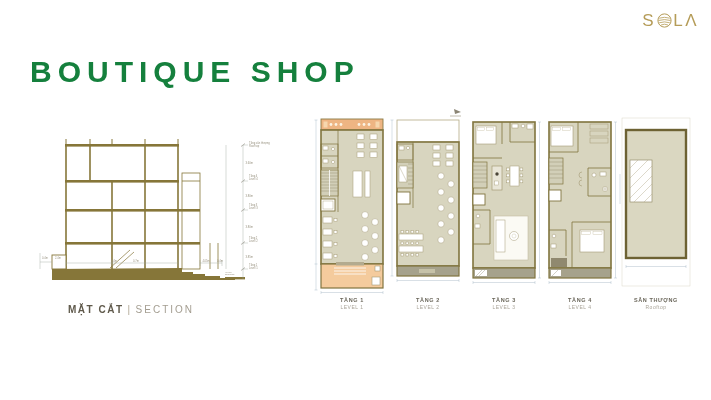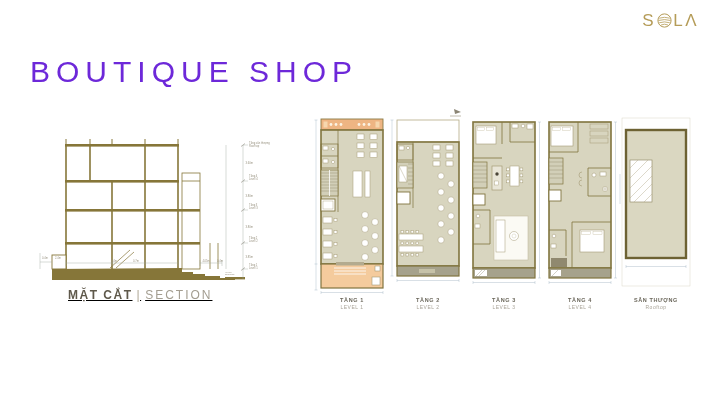--- a/index.html
+++ b/index.html
@@ -11,26 +11,26 @@
   
   .logo {
     position:absolute; top:12px; right:12px; display:flex; align-items:center;
     color:#b59c58; font-size:17px; letter-spacing:2.5px; font-weight:400;
   }
   .logo .ltr { line-height:1; }
   .logo svg { margin:0 1px; display:block; }
   
   .title {
     position:absolute; left:30px; top:55px;
-    font-size:30px; font-weight:400; letter-spacing:6px; color:#6d28d9;
+    font-size:30px; font-weight:700; letter-spacing:6px; color:#15803d;
   }
   
   .section-svg { position:absolute; left:30px; top:122px; }
   .section-caption {
-    position:absolute; left:68px; top:288px; font-size:12px; letter-spacing:1.5px;text-decoration:underline;
+    position:absolute; left:68px; top:304px; font-size:10px; letter-spacing:1.5px;
   }
   .cap-strong { color:#5f594b; font-weight:bold; }
   .cap-sep { color:#b0a895; padding:0 4px; }
   .cap-light { color:#a39d90; letter-spacing:2px; }
   
   .plan { position:absolute; top:114px; width:76px; }
   .plan svg { display:block; }
   .plan-caption { text-align:center; margin-top:3px; }
   .plan-caption .vi { font-size:5.5px; font-weight:bold; letter-spacing:0.6px; color:#6a665a; }
   .plan-caption .en { font-size:5px; letter-spacing:0.5px; color:#a9a499; margin-top:1px; }

